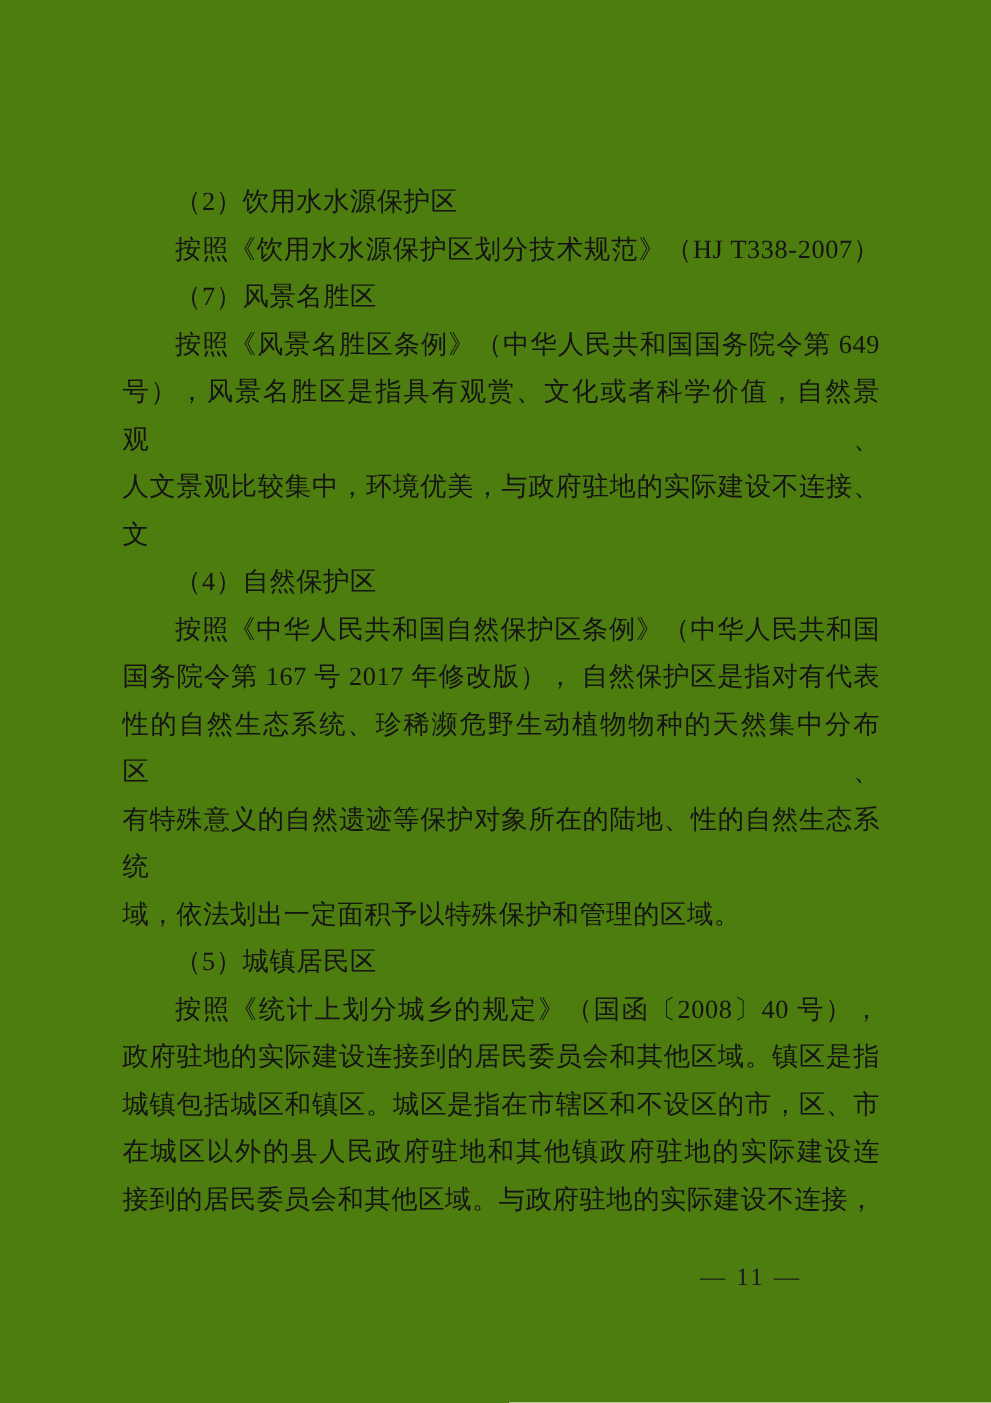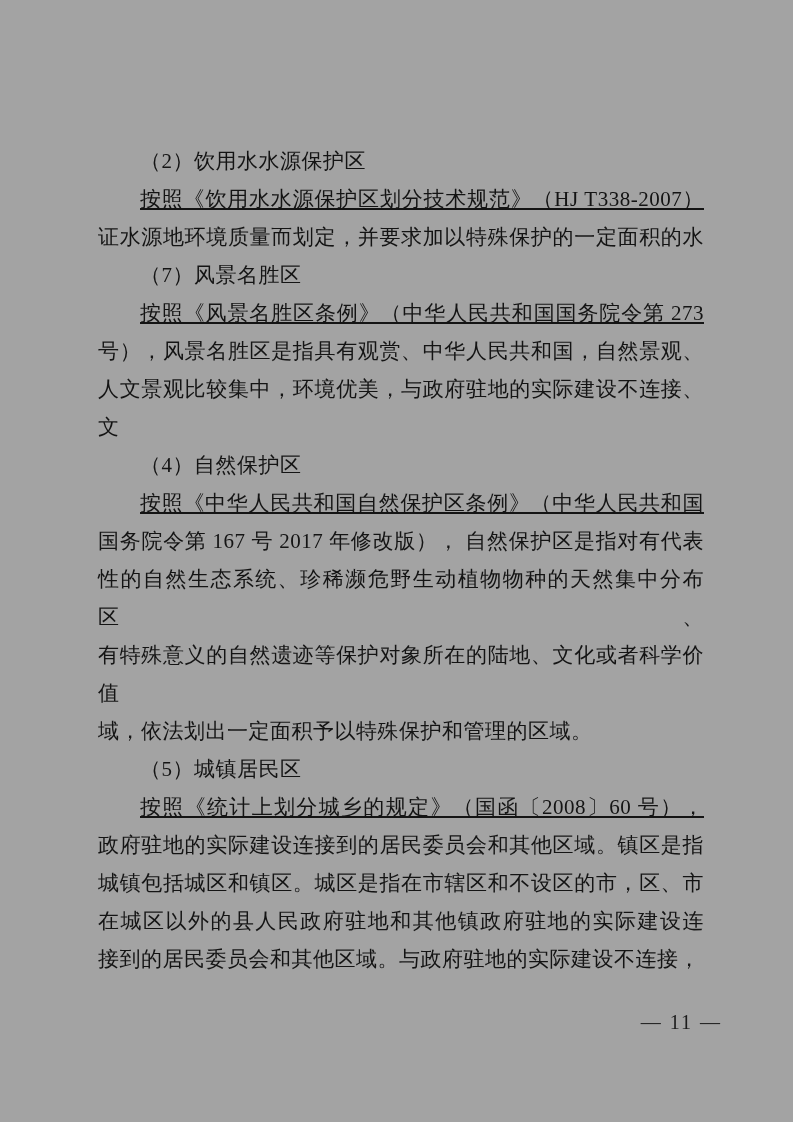--- a/index.html
+++ b/index.html
@@ -4,21 +4,21 @@
 <style>
   html, body {
     margin: 0;
     padding: 0;
     background: #ffffff;
   }
   .page {
     position: relative;
     width: 793px;
     height: 1122px;
-    background: #a3a3a3;
+    background: #4d7c0f;
     overflow: hidden;
     font-family: "Liberation Serif", "DejaVu Serif", serif;
     color: #141414;
   }
   .doc-content {
     position: absolute;
     left: 98px;
     top: 142px;
     width: 606px;
   }
@@ -36,69 +36,67 @@
     text-align-last: justify;
   }
   .line.heading {
     text-indent: 2em;
     text-align: left;
     text-align-last: left;
     font-weight: normal;
   }
   .line.first {
     text-indent: 2em;
-    text-decoration: underline;
   }
   .line.last {
     text-align-last: left;
   }
   .page-number {
     position: absolute;
-    left: 572px;
+    left: 560px;
     top: 1008px;
     width: 150px;
     font-size: 20px;
     line-height: 28px;
     letter-spacing: 2px;
-    text-align: right;
+    text-align: left;
     color: #1c1c1c;
     white-space: nowrap;
   }
 </style>
 </head>
 <body>
 
 <div class="page">
   <div class="doc-content">
 
     <section class="doc-section">
       <h2 class="line heading">（2）饮用水水源保护区</h2>
       <p class="line first">按照《饮用水水源保护区划分技术规范》（HJ T338-2007）</p>
-      <p class="line">证水源地环境质量而划定，并要求加以特殊保护的一定面积的水</p>
     </section>
 
     <section class="doc-section">
       <h2 class="line heading">（7）风景名胜区</h2>
-      <p class="line first">按照《风景名胜区条例》（中华人民共和国国务院令第 273</p>
-      <p class="line">号），风景名胜区是指具有观赏、中华人民共和国，自然景观、</p>
+      <p class="line first">按照《风景名胜区条例》（中华人民共和国国务院令第 649</p>
+      <p class="line">号），风景名胜区是指具有观赏、文化或者科学价值，自然景观、</p>
       <p class="line">人文景观比较集中，环境优美，与政府驻地的实际建设不连接、文</p>
     </section>
 
     <section class="doc-section">
       <h2 class="line heading">（4）自然保护区</h2>
       <p class="line first">按照《中华人民共和国自然保护区条例》（中华人民共和国</p>
       <p class="line">国务院令第 167 号 2017 年修改版）， 自然保护区是指对有代表</p>
       <p class="line">性的自然生态系统、珍稀濒危野生动植物物种的天然集中分布区、</p>
-      <p class="line">有特殊意义的自然遗迹等保护对象所在的陆地、文化或者科学价值</p>
+      <p class="line">有特殊意义的自然遗迹等保护对象所在的陆地、性的自然生态系统</p>
       <p class="line last">域，依法划出一定面积予以特殊保护和管理的区域。</p>
     </section>
 
     <section class="doc-section">
       <h2 class="line heading">（5）城镇居民区</h2>
-      <p class="line first">按照《统计上划分城乡的规定》（国函〔2008〕60 号），</p>
+      <p class="line first">按照《统计上划分城乡的规定》（国函〔2008〕40 号），</p>
       <p class="line">政府驻地的实际建设连接到的居民委员会和其他区域。镇区是指</p>
       <p class="line">城镇包括城区和镇区。城区是指在市辖区和不设区的市，区、市</p>
       <p class="line">在城区以外的县人民政府驻地和其他镇政府驻地的实际建设连</p>
       <p class="line last">接到的居民委员会和其他区域。与政府驻地的实际建设不连接，</p>
     </section>
 
   </div>
 
   <div class="page-number">— 11 —</div>
 </div>

